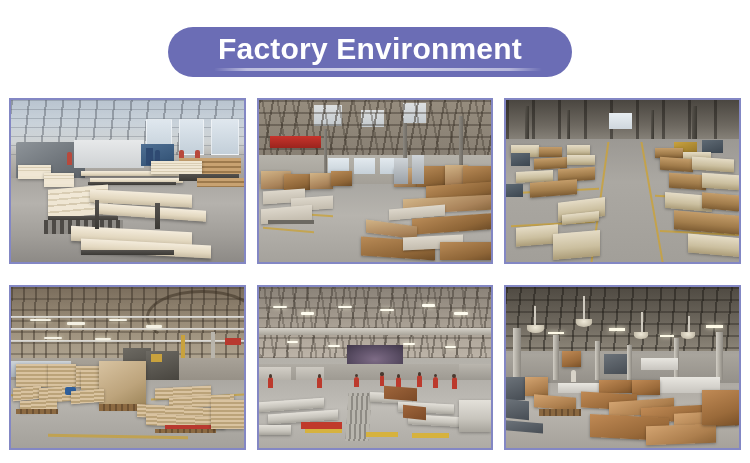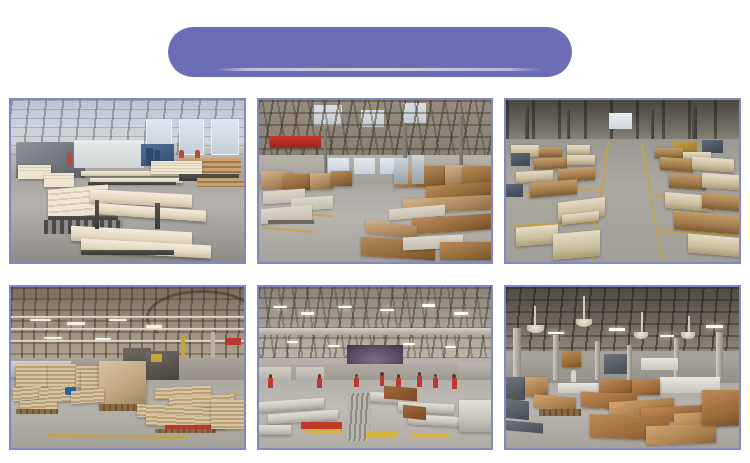--- a/index.html
+++ b/index.html
@@ -314,20 +314,21 @@
   .t6 .pallet { background:repeating-linear-gradient(90deg,#8a6840 0 4px,#6a4e30 4px 6px); }
   .t6 .worker { background:#d8d3c8; border-radius:3px 3px 0 0; }
 </style>
 </head>
 <body>
 
 <div class="page" style="background: rgb(255, 255, 255);">
 
   <div class="banner-wrap">
     <div class="banner" style="background: rgb(107, 109, 181);">
+      <div class="banner-title" style="color: rgb(255, 255, 255);">Factory Environment</div>
       <div class="banner-underline"></div>
     </div>
   </div>
 
   <div class="grid">
 
     <div class="tile t1" title="Bright factory hall with pale door blanks stacked on trolleys and conveyor rollers, workers near machinery, large windows at rear" aria-label="Bright factory hall with pale door blanks stacked on trolleys and conveyor rollers, workers near machinery, large windows at rear" style="border-color: rgb(131, 135, 196);">
       <div class="photo">
         <div class="l sky"></div>
         <div class="l roofbeams"></div>

